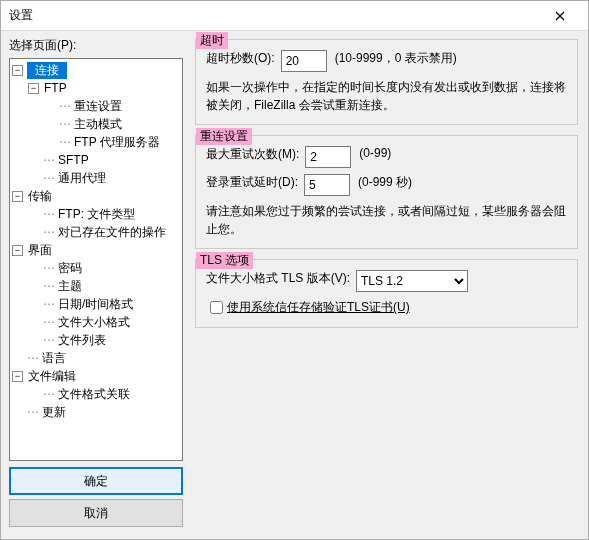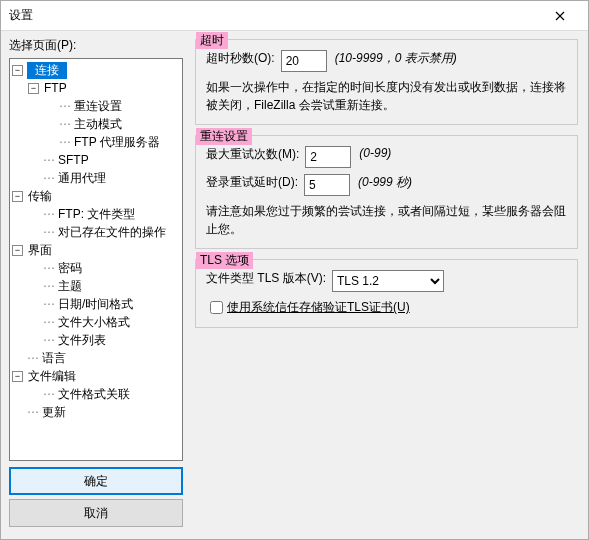--- a/index.html
+++ b/index.html
@@ -22,21 +22,21 @@
   .node.selected .lbl { background: #0078d7; color: #fff; padding: 0 8px; }
   .lbl { padding: 0 1px; }
   .btns { margin-top: 6px; }
   .btn { width: 100%; height: 28px; border: 1px solid #adadad; background: #e1e1e1; margin-bottom: 4px; cursor: pointer; }
   .btn.primary { border: 2px solid #0078d7; background: #e5f1fb; }
   .right { flex: 1; padding: 8px 10px 8px 4px; overflow: auto; }
   .group { border: 1px solid #ccc; margin-bottom: 10px; padding: 10px 10px 10px 10px; position: relative; }
   .group-title { position: absolute; top: -8px; left: 0; background: #f9a8d4; padding: 0 4px; text-align: right; }
   .row { display: flex; align-items: flex-start; margin-bottom: 6px; flex-wrap: wrap; }
   .row label { margin-right: 6px; }
-  .row .hint { margin-left: 8px; color: #000; font-style: italic; }
+  .row .hint { margin-left: 8px; color: #000; }
   input[type=text] { border: 1px solid #7a7a7a; padding: 2px 4px; height: 22px; }
   .desc { line-height: 1.5; margin-top: 4px; }
   select { border: 1px solid #7a7a7a; height: 22px; background: #fff; }
   .checkbox-row { display: flex; align-items: center; margin-top: 6px; text-decoration: underline; }
   .checkbox-row input { margin-right: 4px; }
   
   .tree-wrap::-webkit-scrollbar { width: 16px; }
   .tree-wrap::-webkit-scrollbar-track { background: #f0f0f0; }
   .tree-wrap::-webkit-scrollbar-thumb { background: #c1c1c1; border: 1px solid #a0a0a0; }
 </style>
@@ -232,21 +232,21 @@
           <label>登录重试延时(D):</label>
           <input type="text" style="width: 46px;" value="5">
           <span class="hint">(0-999 秒)</span>
         </div>
         <div class="desc">请注意如果您过于频繁的尝试连接，或者间隔过短，某些服务器会阻止您。</div>
       </div>
 
       <div class="group">
         <div class="group-title">TLS 选项</div>
         <div class="row">
-          <label>文件类型 TLS 版本(V):</label>
+          <label>文件大小格式 TLS 版本(V):</label>
           <select style="width:112px">
             <option>TLS 1.2</option>
           </select>
         </div>
         <div class="checkbox-row">
           <input type="checkbox" style="">
           <label>使用系统信任存储验证TLS证书(U)</label>
         </div>
       </div>
     </div>

